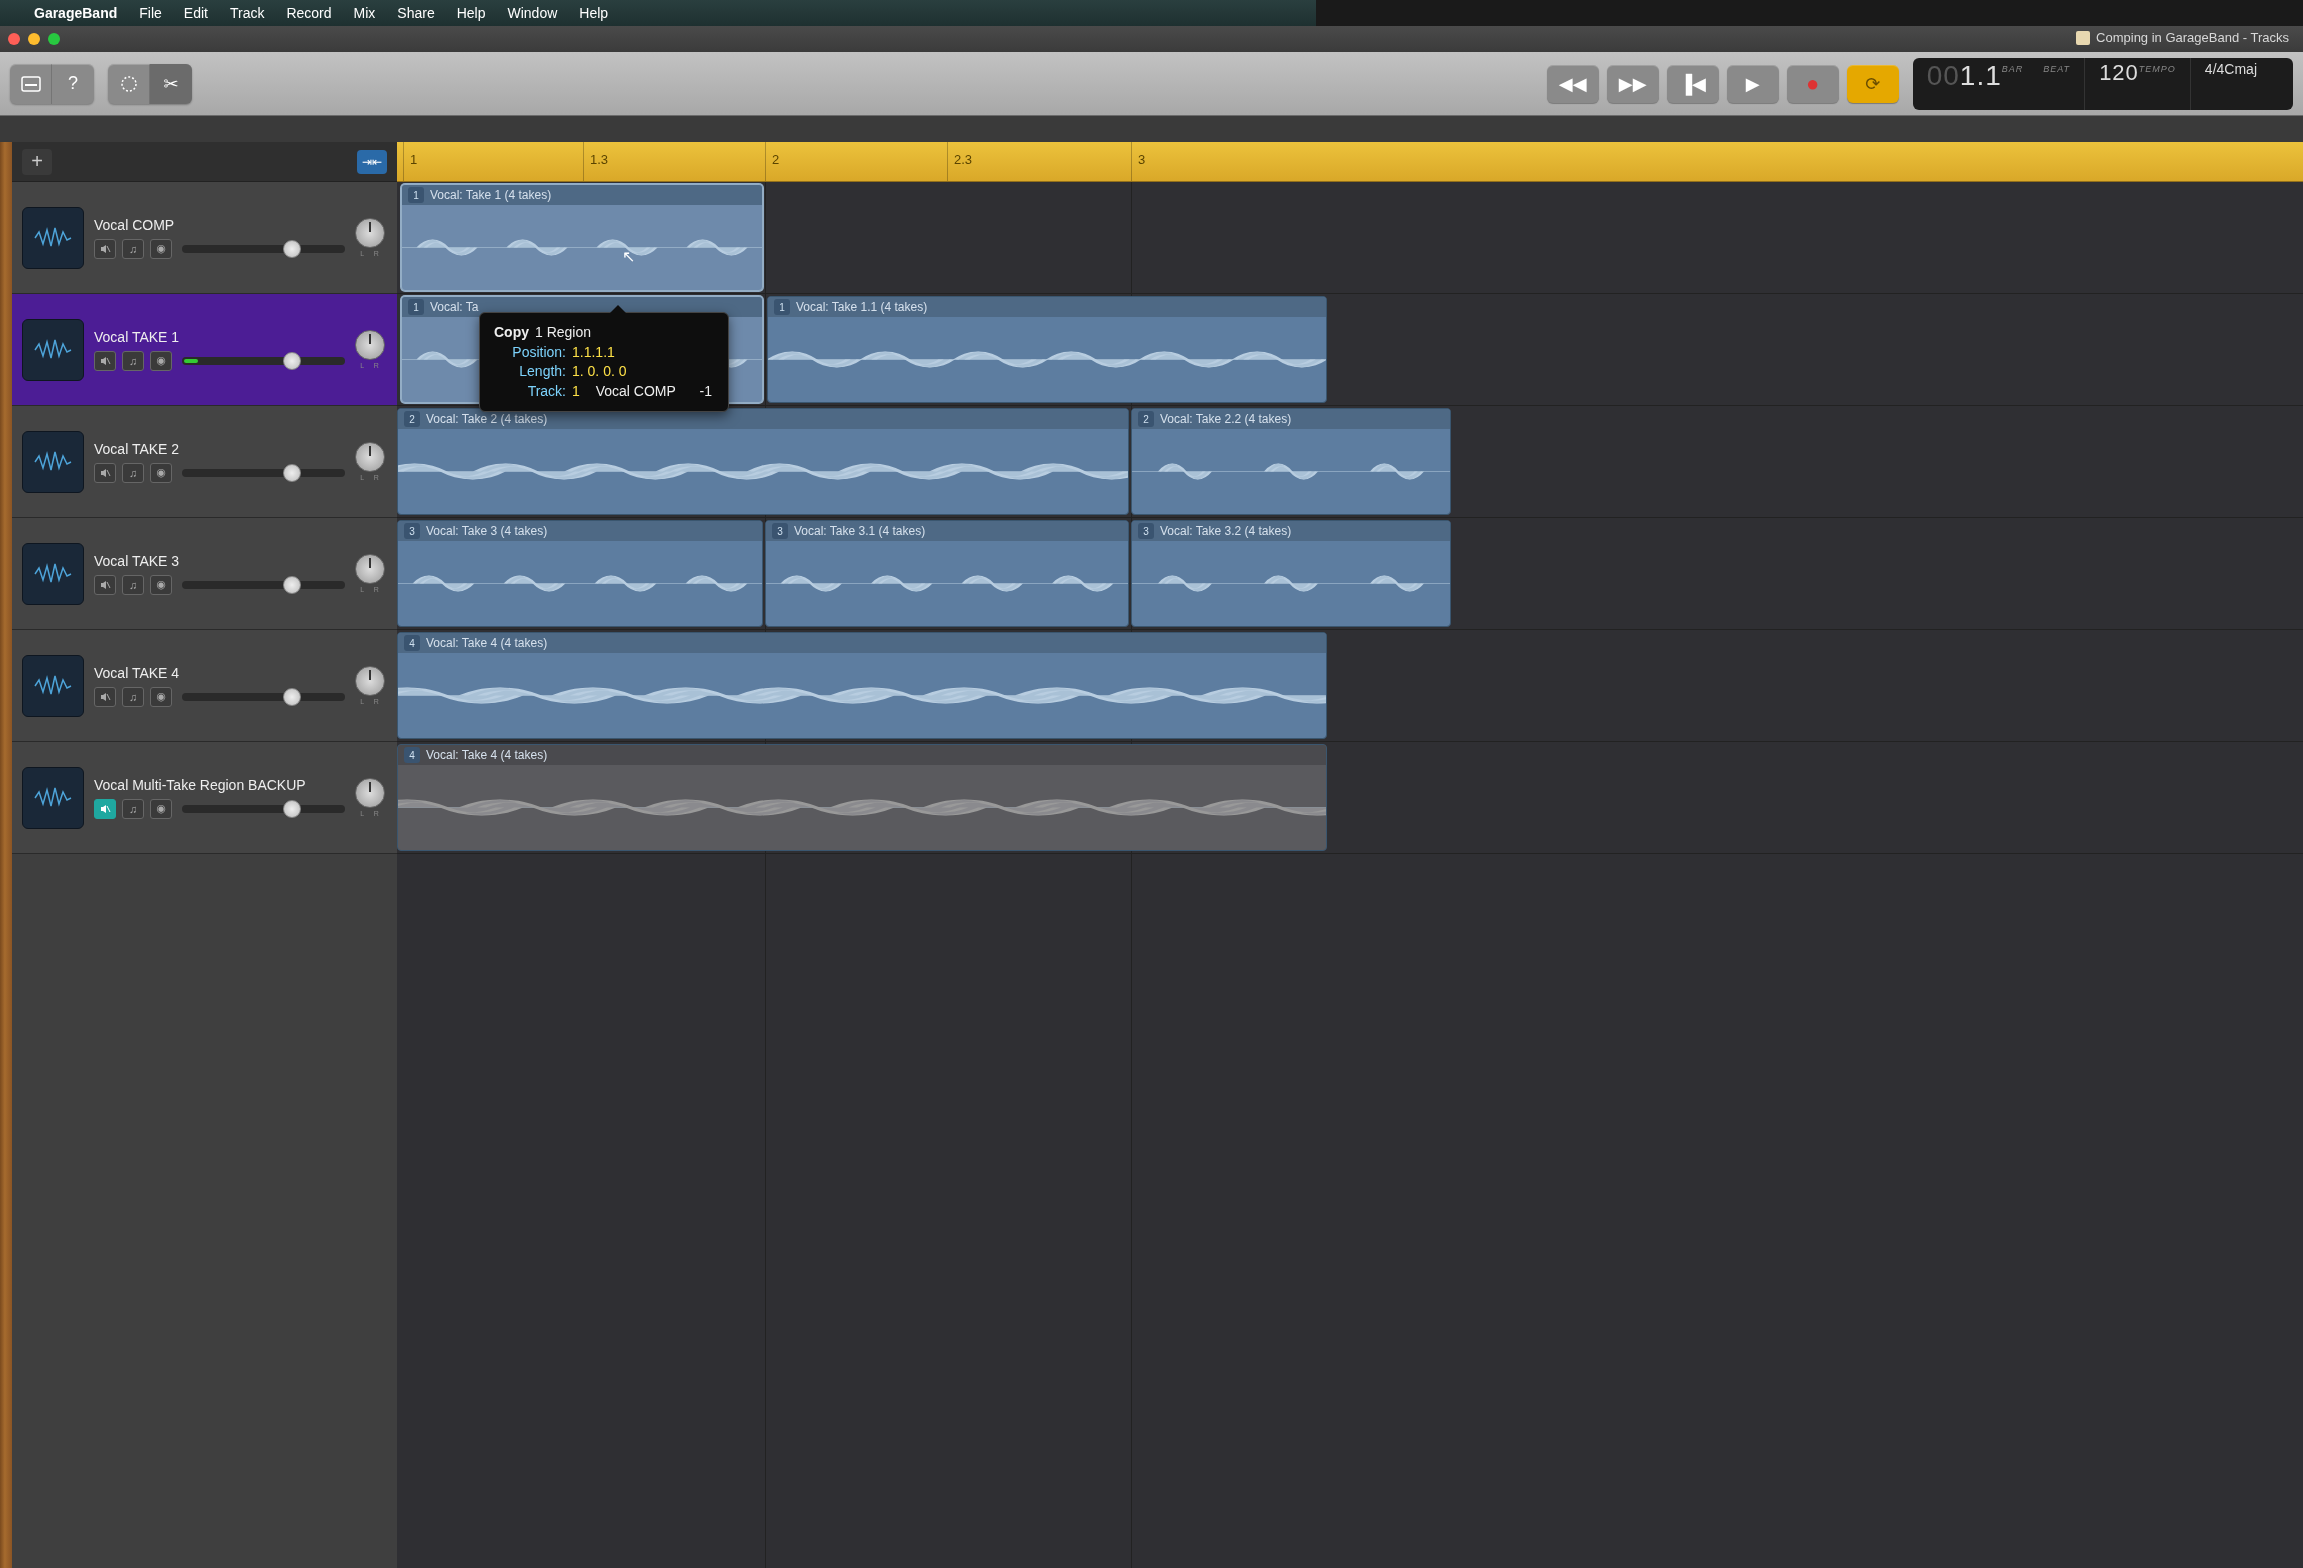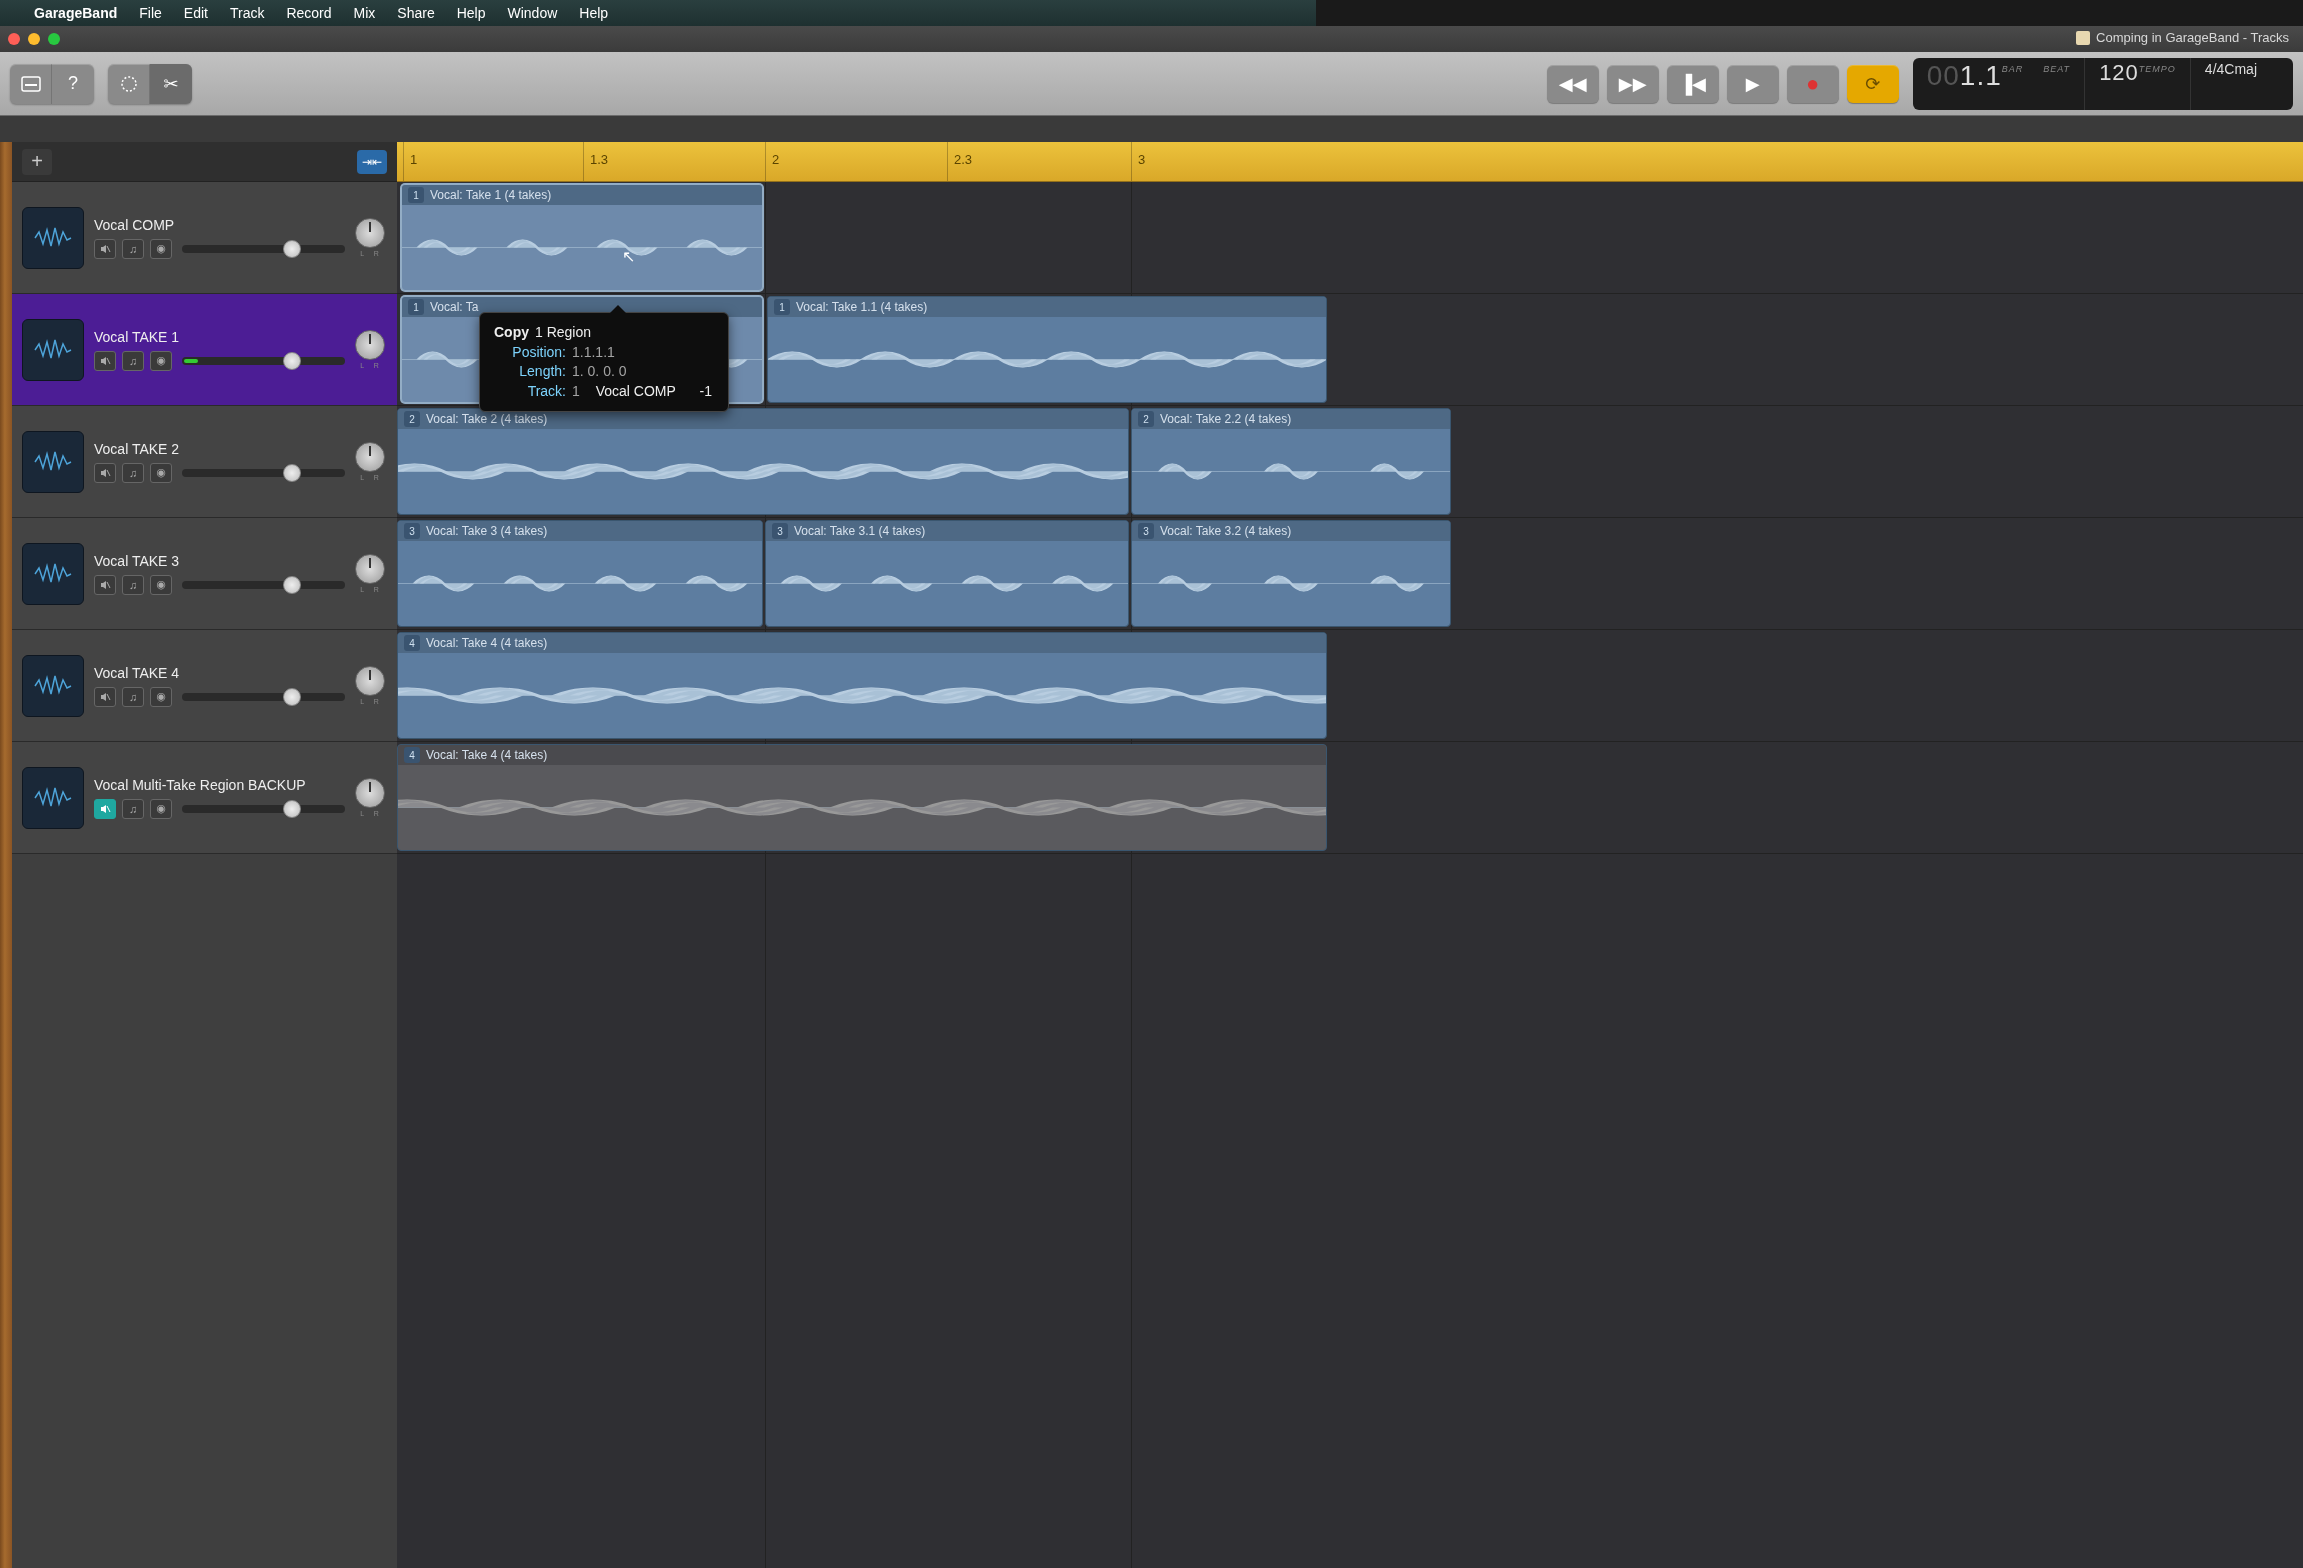--- a/index.html
+++ b/index.html
@@ -80,21 +80,21 @@
 .rhdr { height: 20px; background: #4e6985; color: #d5e0ec; font-size: 12px; display: flex; align-items: center; gap: 6px; padding: 0 6px; }
 .rhdr .tk { background: #3a5470; width: 16px; height: 16px; border-radius: 3px; display:flex; align-items:center; justify-content:center; font-size:10px; color:#cfe0ef; }
 .wave { position:absolute; top:20px; left:0; right:0; bottom:0; display:flex; align-items:center; }
 .wave svg{ width:100%; height:60%; }
 
 
 .tooltip { position: absolute; background: #0e0e0e; border: 1px solid #444; border-radius: 6px; padding: 10px 14px; color: #ddd; font-size: 14px; min-width: 250px; box-shadow:0 4px 12px rgba(0,0,0,.5); z-index:10;}
 .tooltip::before{content:""; position:absolute; top:-8px; left:130px; border:8px solid transparent; border-bottom-color:#0e0e0e; border-top:none;}
 .tooltip .row{ display:flex; gap:6px; line-height:1.4;}
 .tooltip .k{ color:#7dd3fc; width:72px; text-align:right;}
-.tooltip .v{ color:#a3a3a3;}
+.tooltip .v{ color:#fde047;}
 .tooltip .vw{ color:#eee;}
 .cursor{ position:absolute; font-size:16px; color:#fff; z-index:11; pointer-events:none;}
 
 svg.wf path{ stroke:#b8cde0; stroke-width:1; fill:#a9c1d6; }
 .lane.muted svg.wf path{ stroke:#999; fill:#8a8a8e; }
 </style>
 </head>
 <body>
 
 <div class="menubar">

